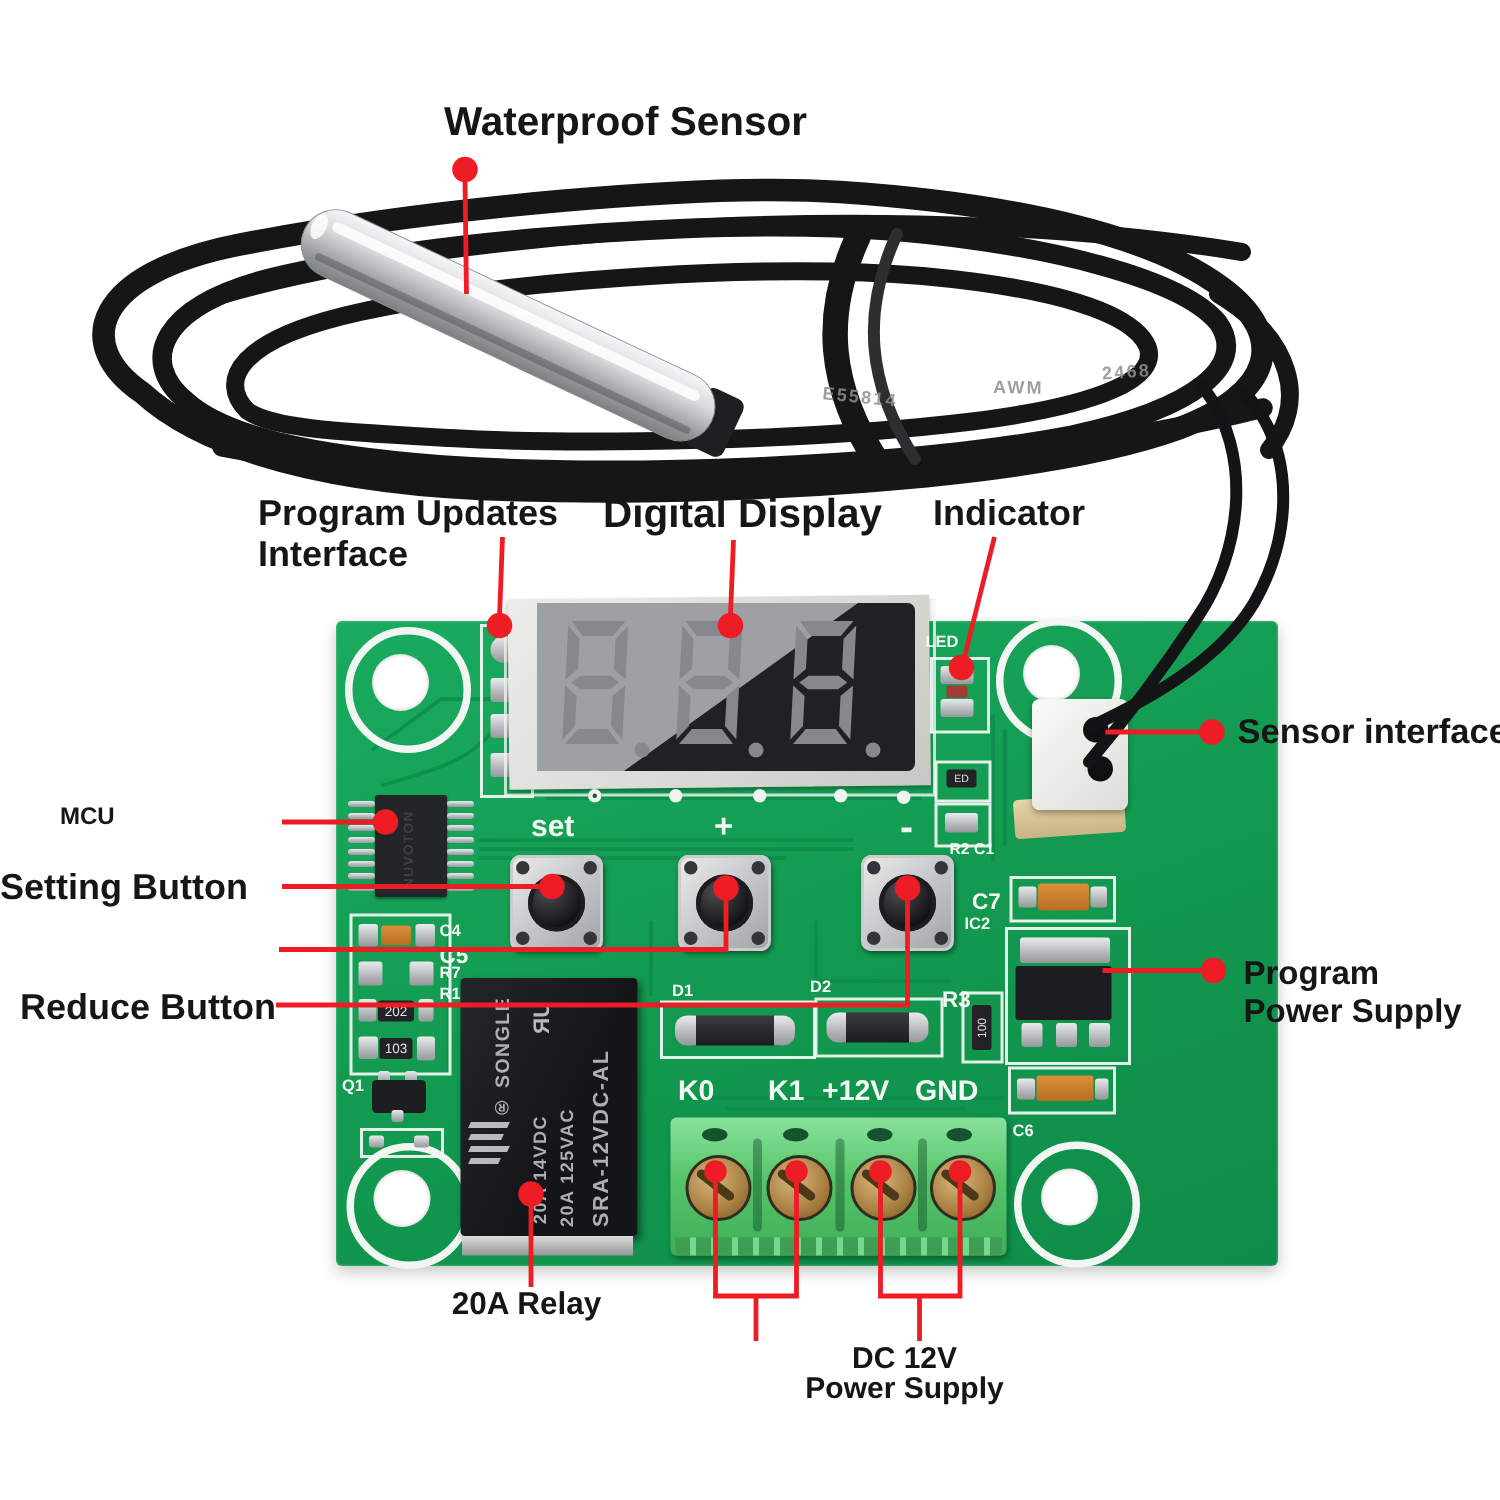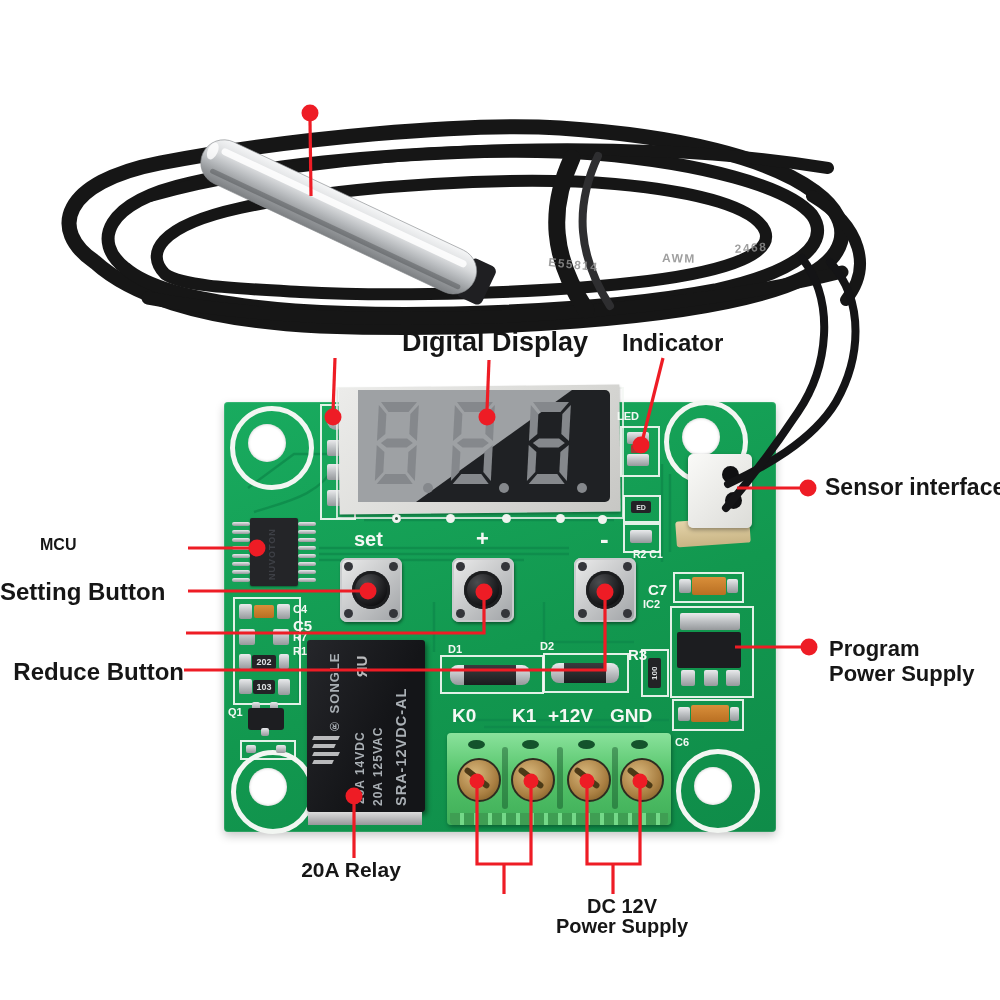--- a/index.html
+++ b/index.html
@@ -4,23 +4,23 @@
 <style>
   html,body{margin:0;padding:0;background:#ffffff;}
   #stage{position:relative;width:1000px;height:1000px;background:#ffffff;overflow:hidden;
          font-family:"Liberation Sans",sans-serif;}
   .abs{position:absolute;}
   .lbl{position:absolute;font-weight:bold;color:#161616;white-space:nowrap;}
   .silk{position:absolute;font-weight:bold;color:#F4F8F4;white-space:nowrap;}
   .padbox{position:absolute;border:2px solid rgba(244,248,244,.92);}
   .smd{position:absolute;background:linear-gradient(180deg,#e9eaec,#b9bcbf 55%,#96999c);border-radius:2px;}
   .orange{position:absolute;background:linear-gradient(180deg,#d98f3a,#b96f22);border-radius:2px;}
-  .chip{position:absolute;background:#232326;border-radius:2px;color:#dfe2e4;font-weight:bold;
+  .chip{position:absolute;background:#232326;border-radius:2px;color:#dfe2e4;font-weight:normal;
         display:flex;align-items:center;justify-content:center;}
-  #pcb{position:absolute;left:224px;top:402px;width:552px;height:430px;border-radius:4px;
+  #pcb{position:absolute;left:224px;top:414px;width:628px;height:430px;border-radius:4px;
        background:linear-gradient(160deg,#19ab5f,#12984f 55%,#0f8c49);
        box-shadow:0 4px 10px rgba(0,0,0,.22), inset 0 0 0 1px rgba(255,255,255,.12);}
   .holering{position:absolute;border-radius:50%;border:5px solid #F2F6F2;background:transparent;}
   .holein{position:absolute;border-radius:50%;background:#ffffff;box-shadow:inset 0 0 3px rgba(0,0,0,.25);}
   .btn{position:absolute;width:62px;height:64px;border-radius:7px;
        background:linear-gradient(135deg,#ececec,#9fa2a5);
        box-shadow:inset 0 0 0 2px #c9cbcd, 1px 2px 3px rgba(0,0,0,.4);}
   .btndot{position:absolute;width:9px;height:9px;border-radius:50%;background:#34353a;}
   .btncap{position:absolute;left:12px;top:13px;width:38px;height:38px;border-radius:50%;
           background:radial-gradient(circle at 35% 30%,#4b4c4f,#101012 70%);
@@ -369,29 +369,34 @@
       <circle cx="484" cy="592" r="8.5"></circle>
       <circle cx="605" cy="592" r="8.5"></circle>
       <circle cx="354" cy="796" r="8.5"></circle>
       <circle cx="477" cy="781" r="7.5"></circle>
       <circle cx="531" cy="781" r="7.5"></circle>
       <circle cx="587" cy="781" r="7.5"></circle>
       <circle cx="640" cy="781" r="7.5"></circle>
     </g>
   </svg>
 
+  <div class="lbl" style="left:296px;top:66px;font-size:27px;z-index:60">Waterproof Sensor</div>
+  <div class="lbl" style="left:172px;top:329px;font-size:24px;line-height:27px;z-index:60">
+    <div>Program Updates</div>
+    <div>Interface</div>
+  </div>
   <div class="lbl" style="left:402px;top:327px;font-size:27px;z-index:60">Digital Display</div>
   <div class="lbl" style="left:622px;top:329px;font-size:24px;z-index:60">Indicator</div>
   <div class="lbl" style="left:825px;top:474px;font-size:23px;z-index:60">Sensor interface</div>
   <div class="lbl" style="left:829px;top:636px;font-size:22px;line-height:25px;z-index:60">
     <div>Program</div>
     <div>Power Supply</div>
   </div>
   <div class="lbl" style="left:40px;top:536px;width:142px;font-size:16px;z-index:60">MCU</div>
   <div class="lbl" style="left:0px;top:578px;width:184px;text-align:left;font-size:24px;z-index:60">Setting Button</div>
   <div class="lbl" style="left:0px;top:658px;width:184px;text-align:right;font-size:24px;z-index:60">Reduce Button</div>
   <div class="lbl" style="left:281px;top:858px;width:140px;text-align:center;font-size:21px;z-index:60">20A Relay</div>
-  <div class="lbl" style="left:542px;top:896px;width:160px;text-align:center;font-size:20px;line-height:20px;z-index:60">
+  <div class="lbl" style="left:523px;top:896px;width:160px;text-align:center;font-size:20px;line-height:20px;z-index:60">
     <div>DC 12V</div>
     <div>Power Supply</div>
   </div>
 
 </div>
 
 </body></html>

